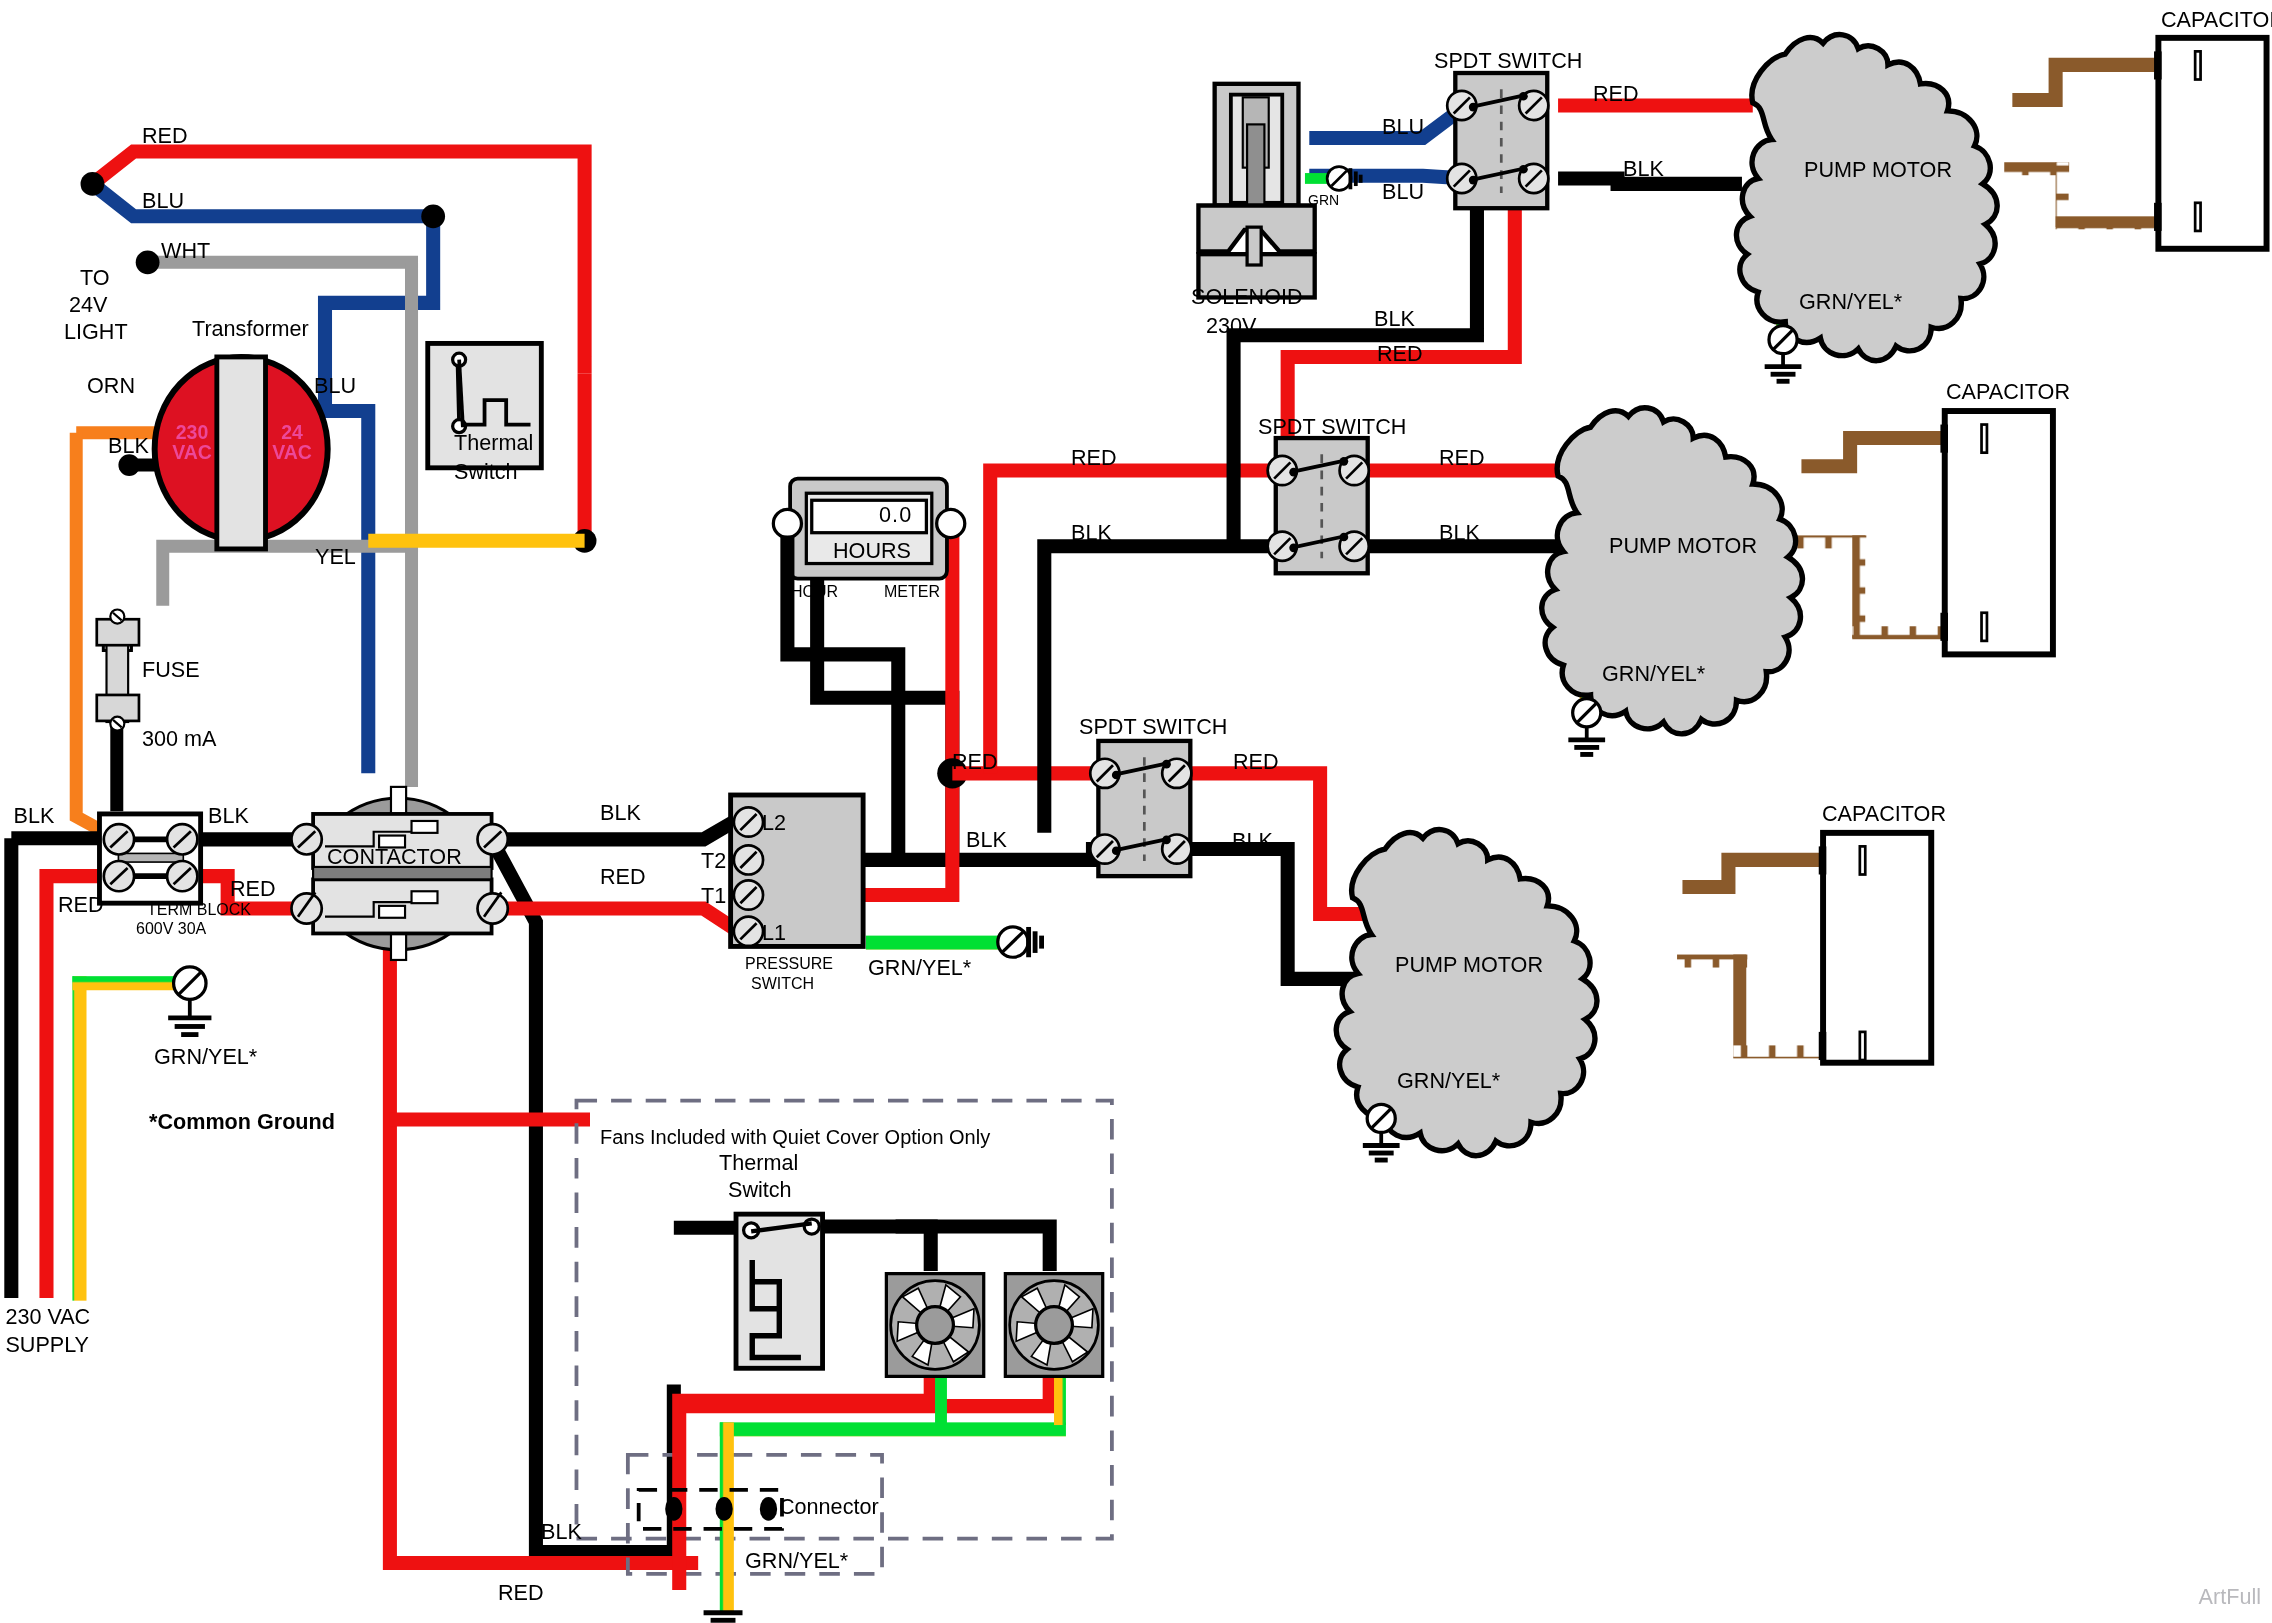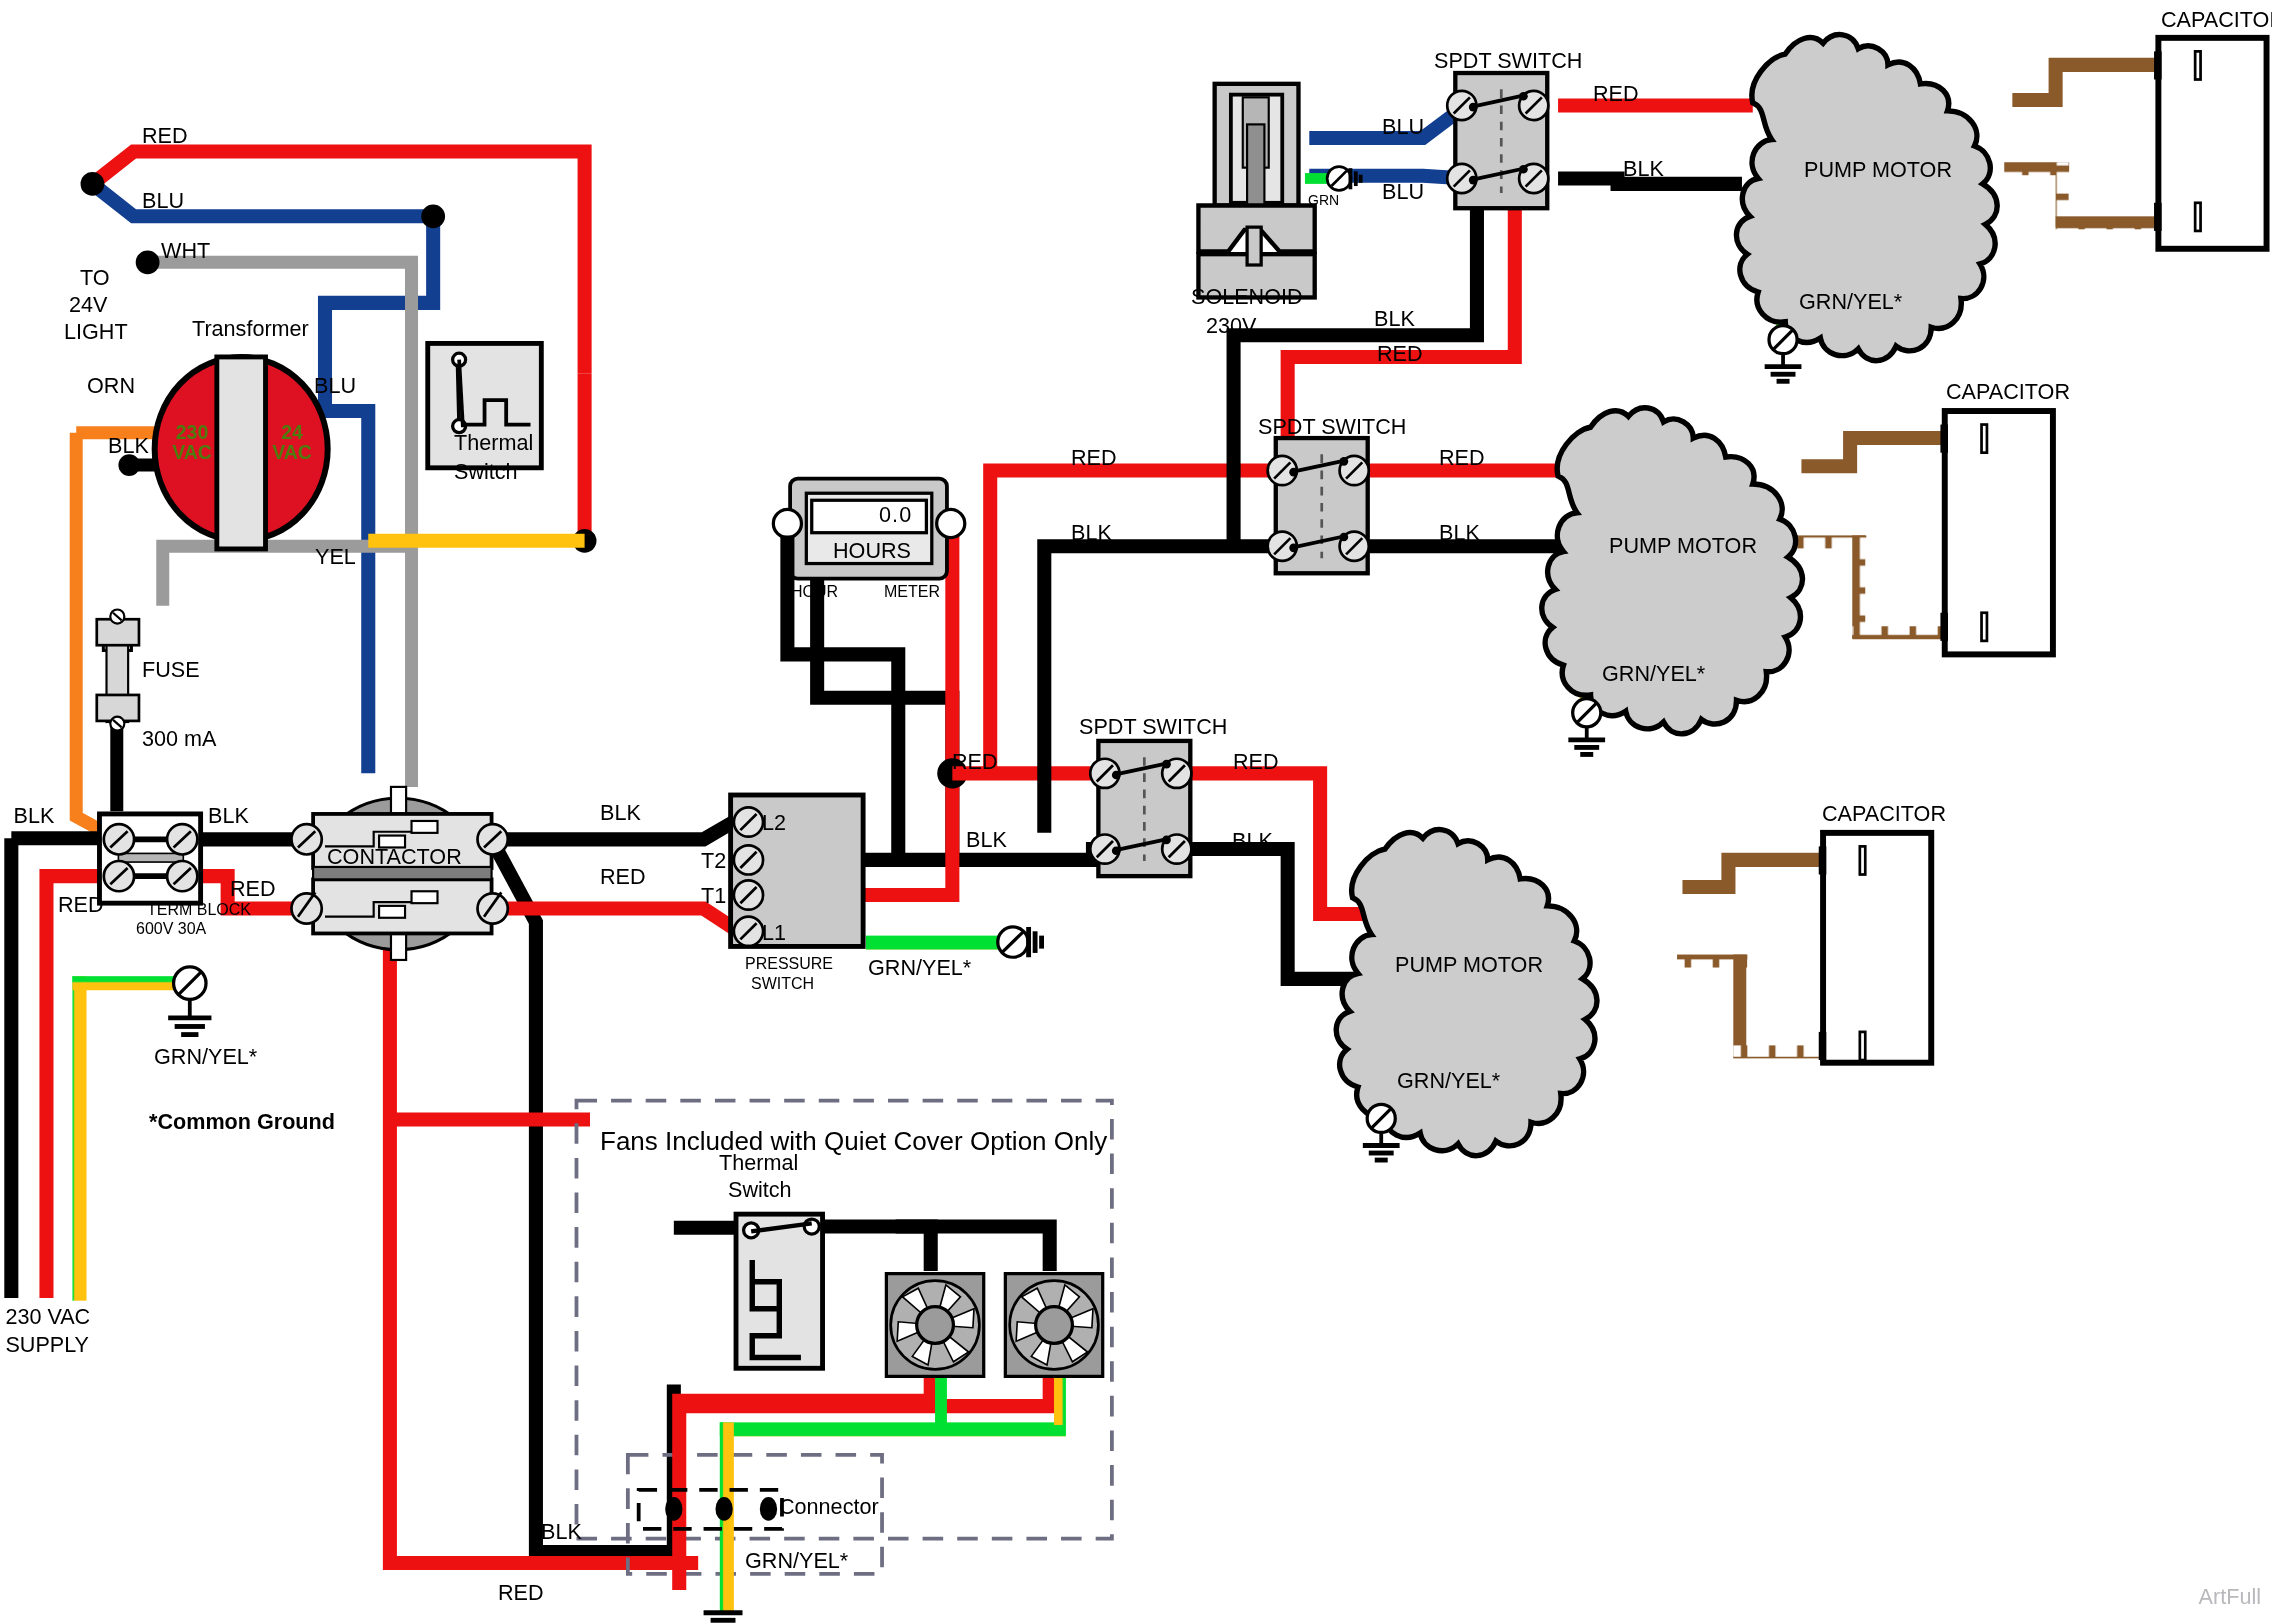--- a/index.html
+++ b/index.html
@@ -2,24 +2,24 @@
 <html style="font-size:8.7px"><head>
 <meta charset="utf-8">
 <style>
   html,body{margin:0;padding:0;background:#fff;}
   body{font-family:"Liberation Sans",sans-serif;}
   #stage{position:relative;width:2273px;height:1623px;background:#fff;overflow:hidden;}
   svg{position:absolute;left:0;top:0;}
   .lbl{position:absolute;font-family:"Liberation Sans",sans-serif;color:#000;white-space:nowrap;}
   .t-wire{font-size:21.6px;}
   .t-comp{font-size:21.6px;}
-  .t-big{font-size:26px;}
+  .t-big{font-size:20px;}
   .t-small{font-size:16px;}
   .t-xs{font-size:14px;}
-  .t-vac{font-size:19.5px;font-weight:bold;color:#4d7c0f;text-align:center;line-height:1.05;}
+  .t-vac{font-size:19.5px;font-weight:bold;color:#ec4899;text-align:center;line-height:1.05;}
   .watermark{position:absolute;right:12px;bottom:13px;font-size:21.6px;color:#b9b9bd;}
 </style>
 </head>
 <body>
 
 <div id="stage">
 
 <svg width="2273" height="1623" viewBox="0 0 4201 3001">
   <defs>
     <pattern id="gy" width="60" height="60" patternUnits="userSpaceOnUse">

